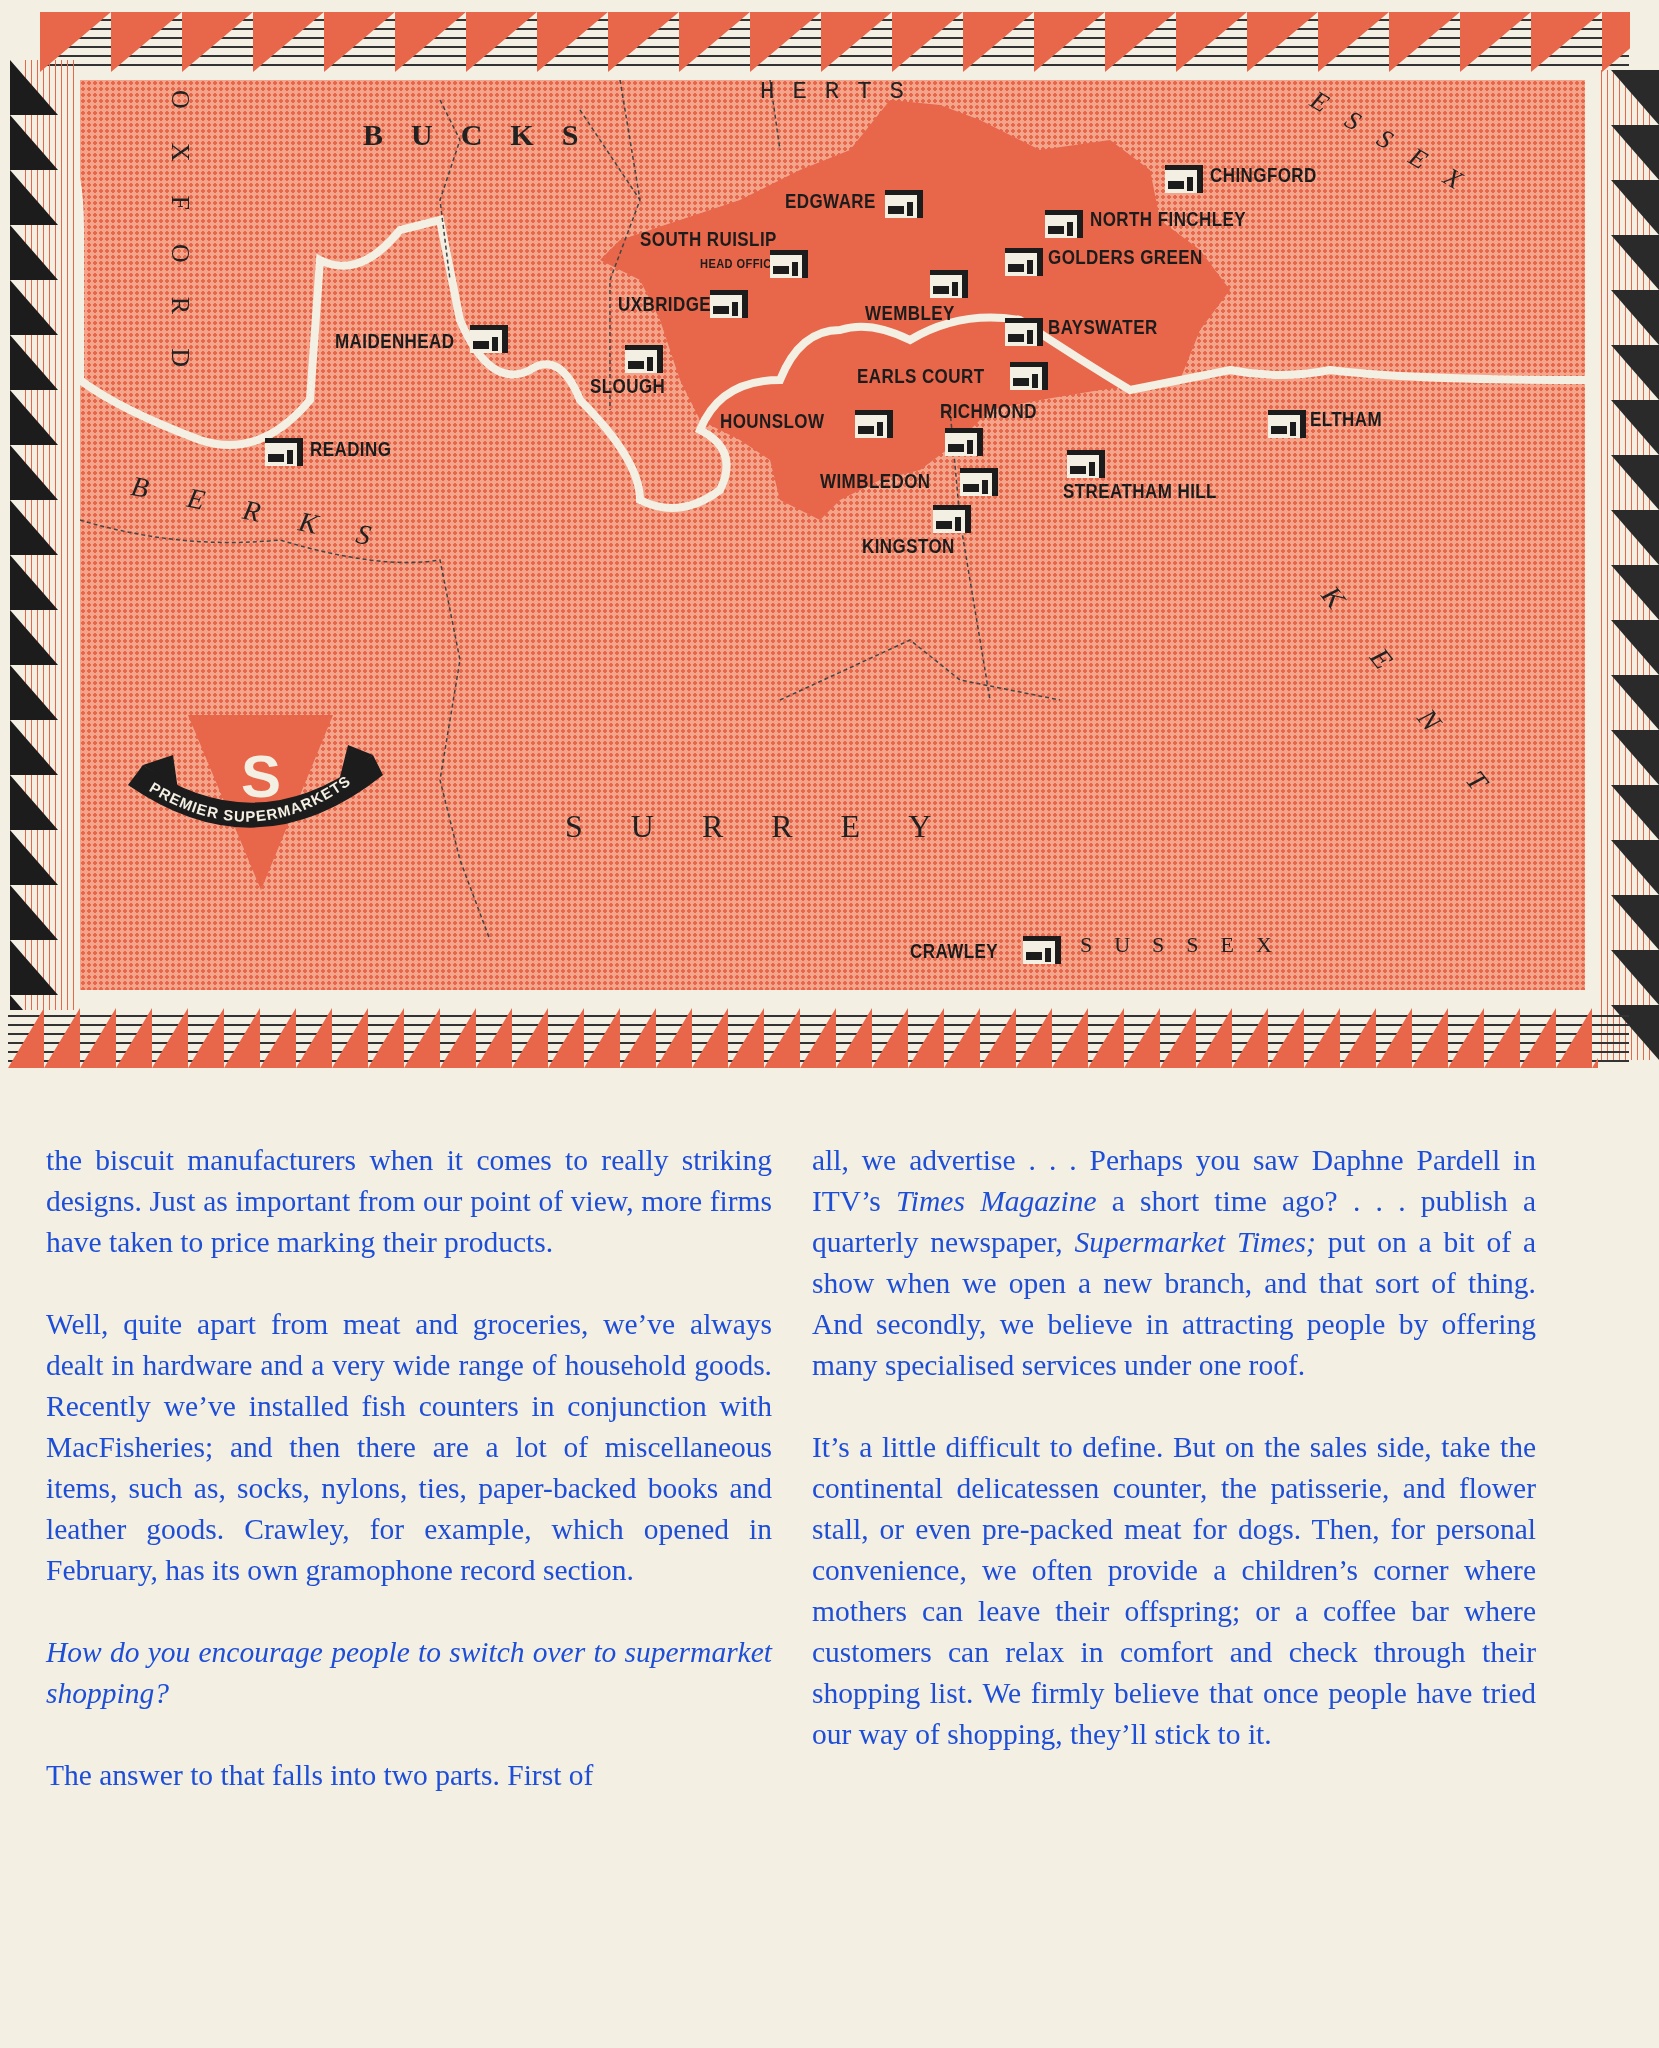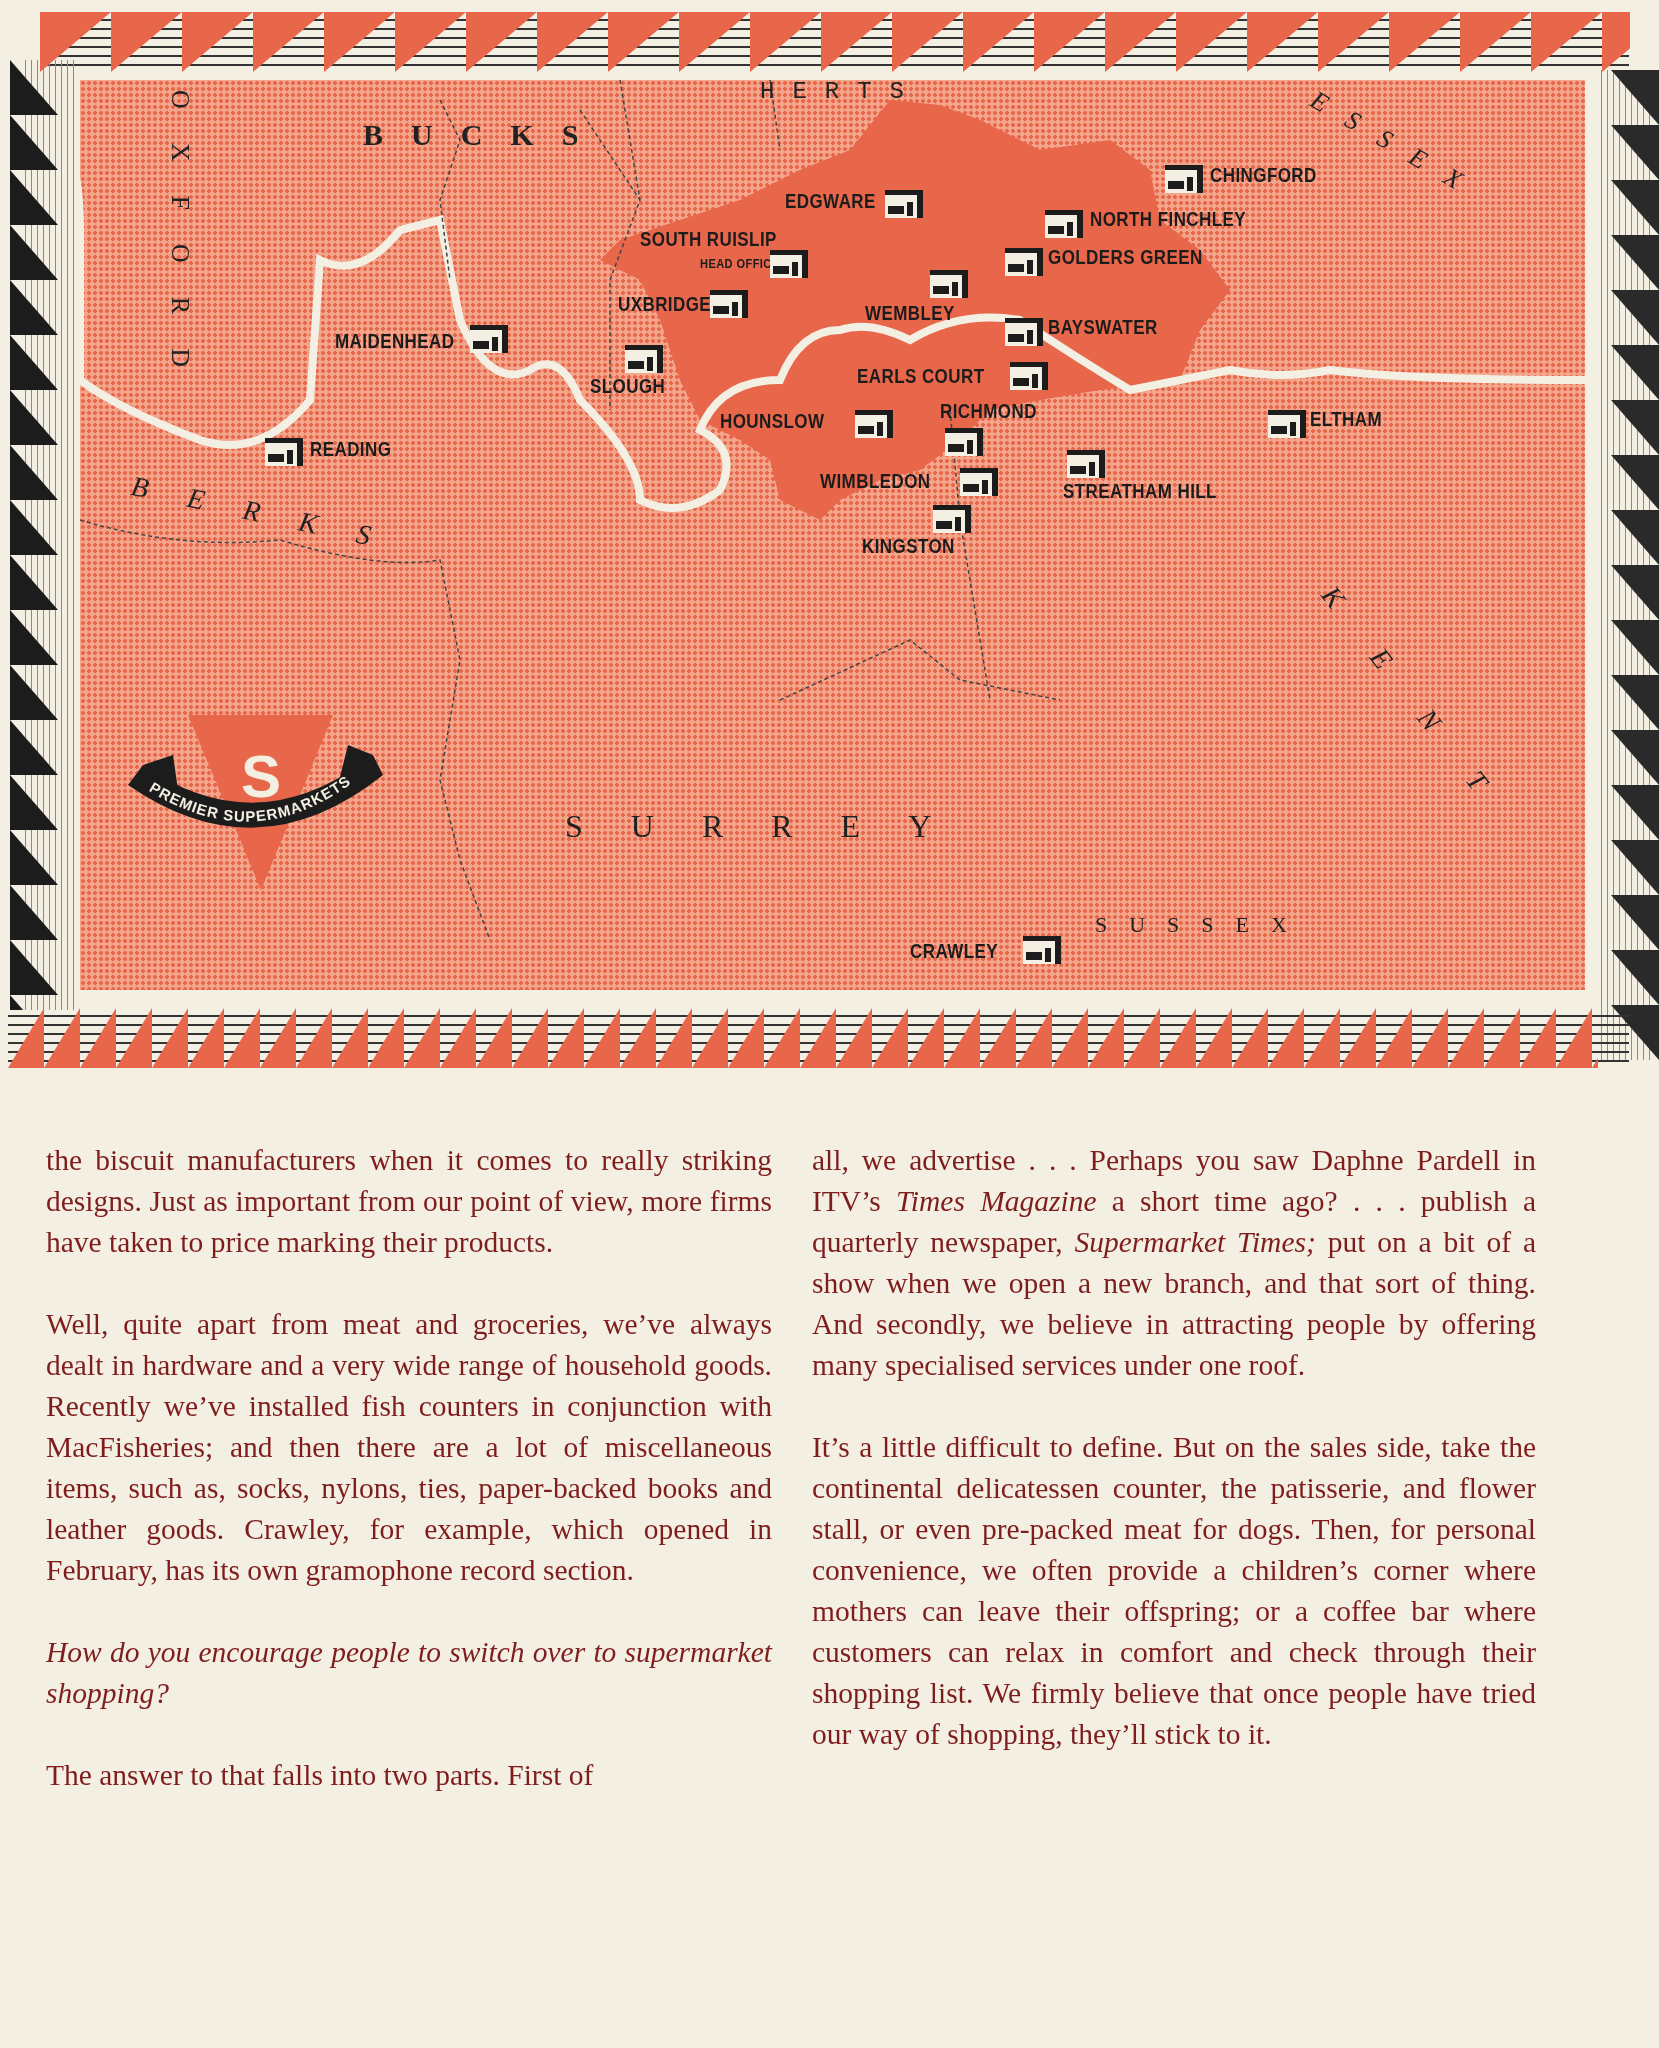--- a/index.html
+++ b/index.html
@@ -17,21 +17,21 @@
     background:repeating-linear-gradient(to right,transparent 0 5px,#e8664a 5px 6px);}
   .borderRight{position:absolute;right:5px;top:70px;width:58px;height:990px;
     background:repeating-linear-gradient(to right,transparent 0 5px,#e8664a 5px 6px);}
   .county{position:absolute;font-family:"Liberation Serif",serif;font-size:30px;letter-spacing:28px;color:#222;}
   .town{position:absolute;font-family:"Liberation Sans",sans-serif;font-weight:bold;font-size:20px;color:#1c1c1c;letter-spacing:0.5px;transform:scaleX(0.85);transform-origin:left center;white-space:nowrap;}
   .town.small{font-size:13px;font-weight:bold;}
   .store{position:absolute;width:38px;height:28px;background:#f4efe3;border-top:5px solid #1c1c1c;border-right:6px solid #1c1c1c;box-sizing:border-box;}
   .store::before{content:"";position:absolute;left:3px;bottom:4px;width:16px;height:8px;background:#1c1c1c;}
   .store::after{content:"";position:absolute;left:22px;bottom:2px;width:6px;height:14px;background:#1c1c1c;}
   .logo{position:absolute;left:118px;top:715px;width:265px;height:180px;}
-  .text-col{position:absolute;font-size:29.5px;line-height:41px;text-align:justify;color:#7f1d1d;}
+  .text-col{position:absolute;font-size:29.5px;line-height:41px;text-align:justify;color:#1d4ed8;}
   .text-col p{margin:0 0 41px 0;}
   .text-col p.q{font-style:italic;}
   .col-left{left:46px;top:1140px;width:726px;}
   .col-right{left:812px;top:1140px;width:724px;}
   em{font-style:italic;}
 </style>
 </head>
 <body>
 
 <div class="frame">
@@ -87,21 +87,21 @@
       <path d="M540,0 L560,120 L530,200 L530,330 M360,20 L380,60 L360,120 L370,200 M0,440 Q100,470 200,460 Q300,490 360,480 L380,580 L360,700 L380,780 L410,860 M700,620 L830,560 L880,600 L980,620 M870,330 L880,440 L910,620 M690,0 L700,70 M500,30 L560,120" fill="none" stroke="#444" stroke-width="1.5" stroke-dasharray="4,3"></path>
     </svg>
 
     <div class="county" style="left:85px;top:10px;writing-mode:vertical-rl;letter-spacing:34px;font-size:26px;">OXFORD</div>
     <div class="county" style="left:283px;top:38px;font-weight:bold;">BUCKS</div>
     <div class="county" style="left:680px;top:-2px;font-size:24px;letter-spacing:18px;font-family:Liberation Mono, monospace;">HERTS</div>
     <div class="county" style="left:1240px;top:5px;transform:rotate(30deg);transform-origin:left top;font-size:26px;letter-spacing:24px;font-style:italic;">ESSEX</div>
     <div class="county" style="left:55px;top:390px;transform:rotate(12deg);transform-origin:left top;font-size:28px;letter-spacing:40px;font-style:italic;">BERKS</div>
     <div class="county" style="left:485px;top:680px;font-size:32px;letter-spacing:48px;margin-top:48px;">SURREY</div>
     <div class="county" style="left:1260px;top:500px;transform:rotate(52deg);transform-origin:left top;font-size:28px;letter-spacing:60px;font-style:italic;">KENT</div>
-    <div class="county" style="left:1000px;top:832px;font-size:22px;letter-spacing:22px;margin-left:15px;">SUSSEX</div>
+    <div class="county" style="left:1000px;top:852px;font-size:22px;letter-spacing:22px;">SUSSEX</div>
 
     <div class="town" style="left:560px;top:148px;">SOUTH RUISLIP</div>
     <div class="town small" style="left:620px;top:176px;">HEAD OFFICE</div>
     <div class="store" style="left:690px;top:170px;"></div>
 
     <div class="town" style="left:705px;top:110px;">EDGWARE</div>
     <div class="store" style="left:805px;top:110px;"></div>
 
     <div class="store" style="left:1085px;top:85px;"></div>
     <div class="town" style="left:1130px;top:84px;">CHINGFORD</div>

